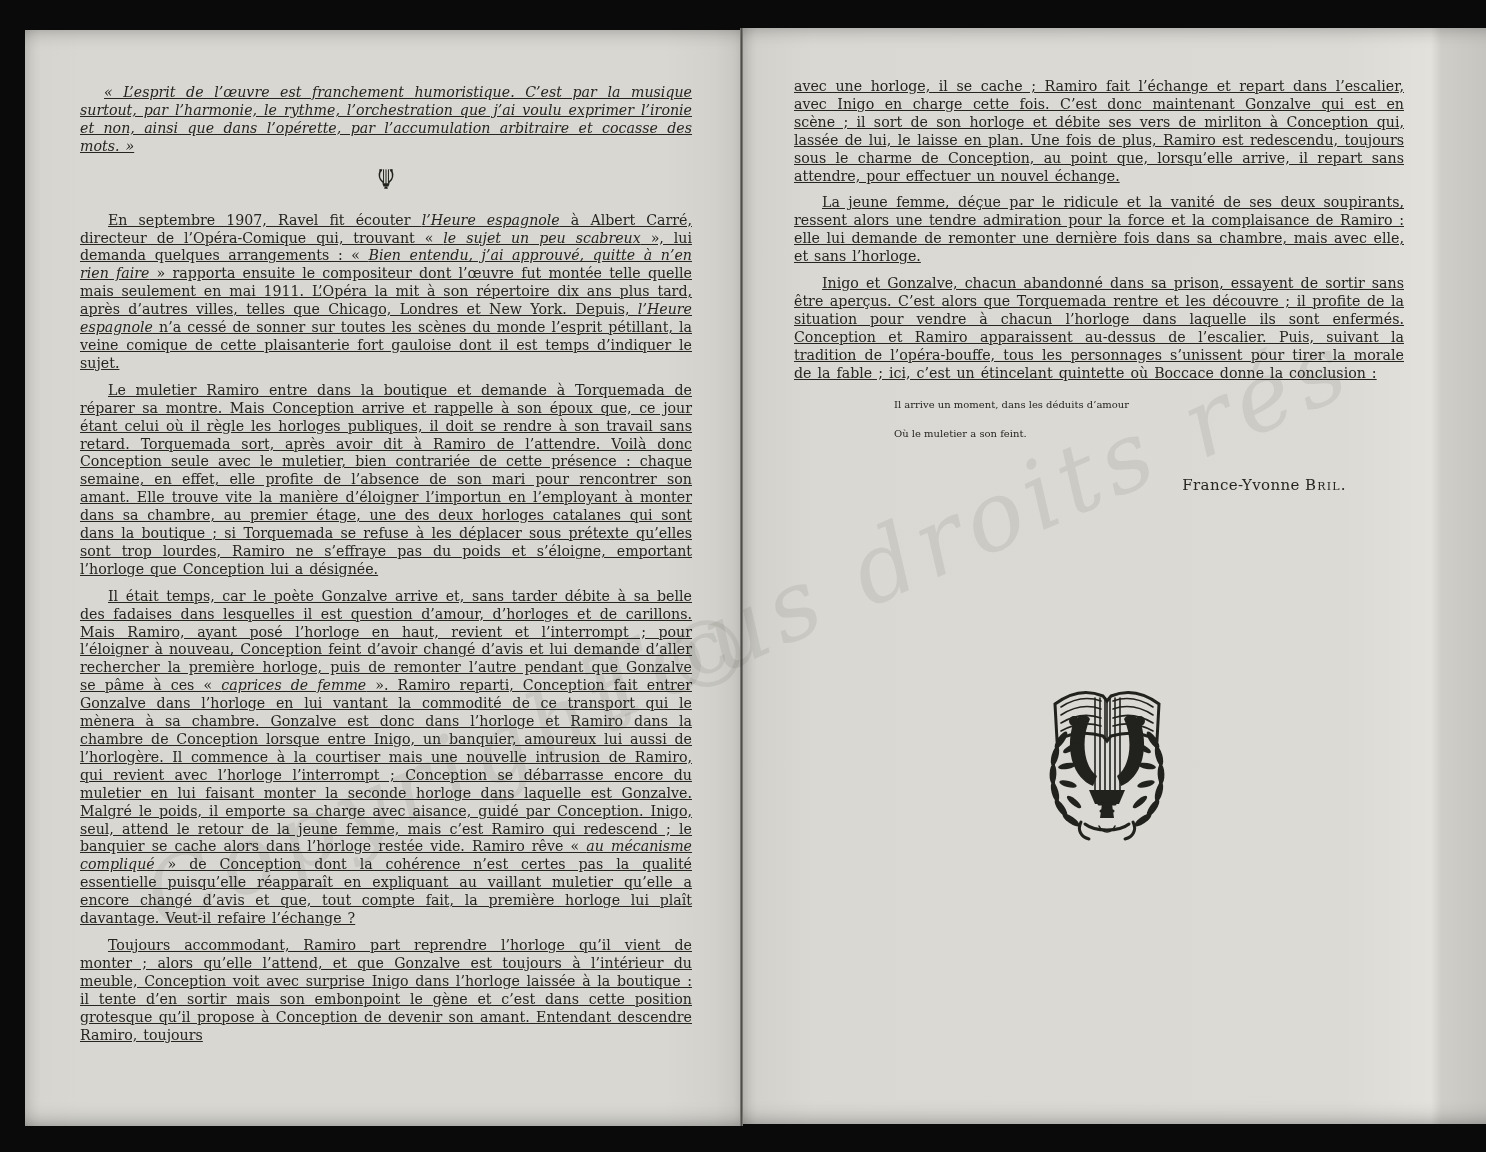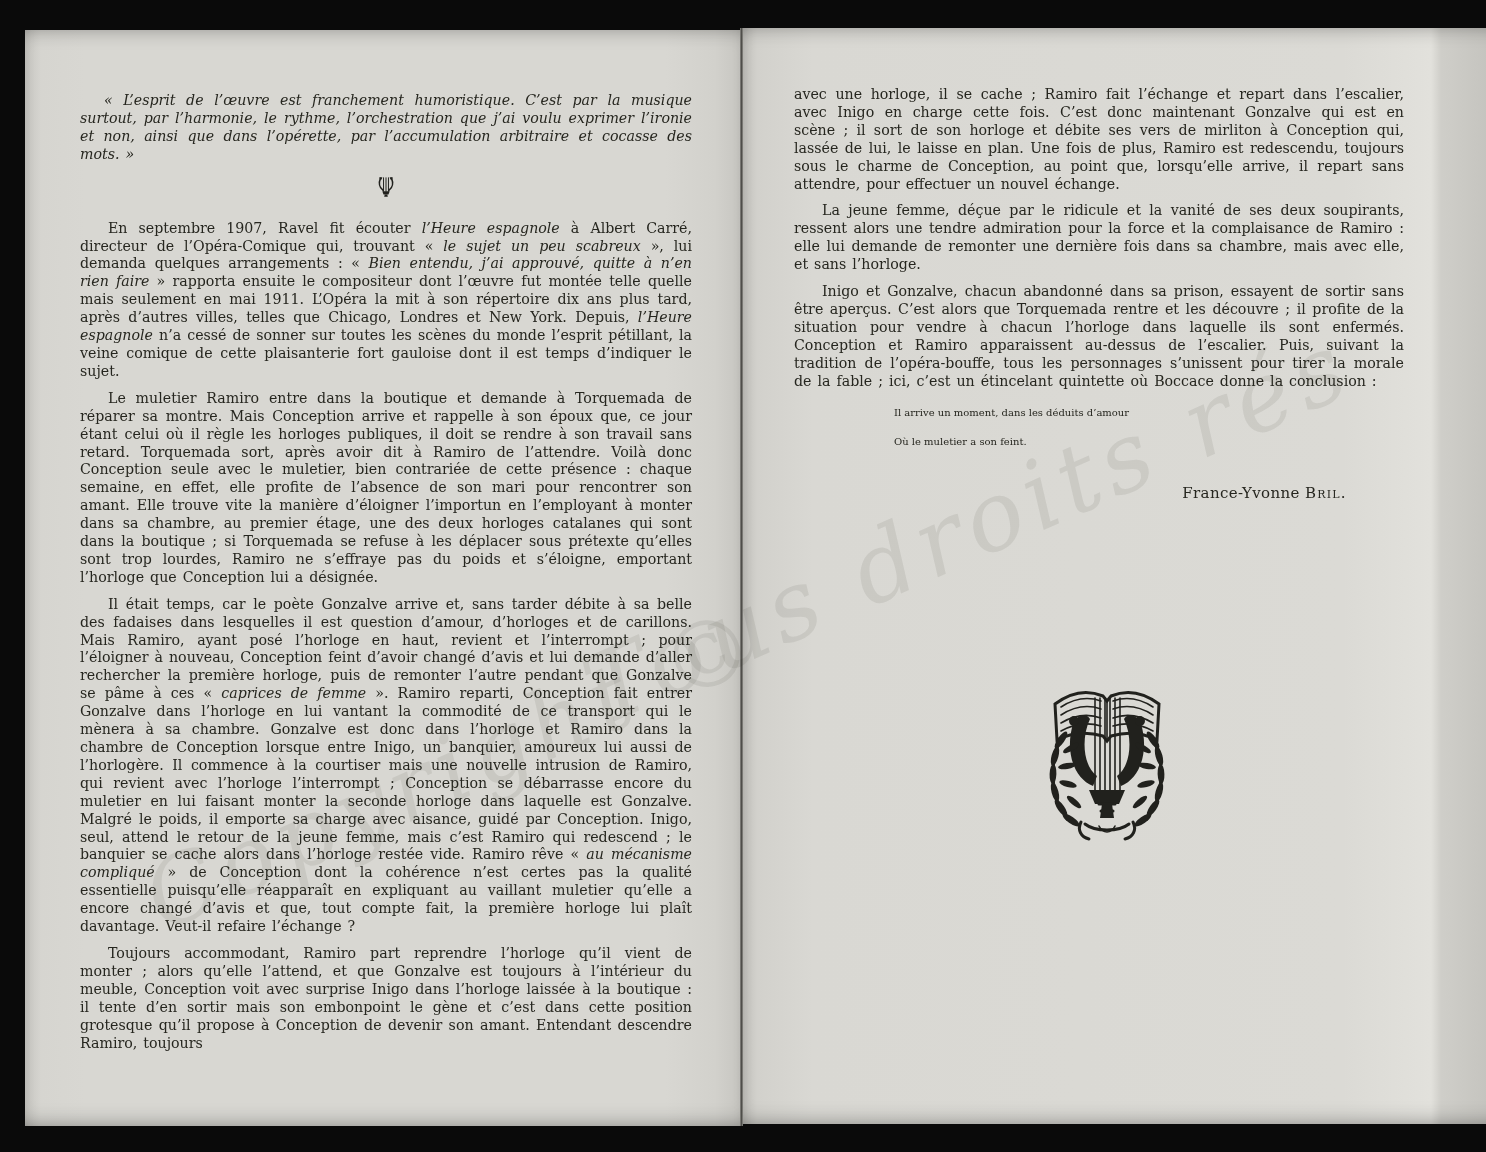--- a/index.html
+++ b/index.html
@@ -21,21 +21,21 @@
   .gutter{
     position:absolute;left:740px;top:28px;width:3px;height:1098px;
     background:linear-gradient(90deg,#8d8c87,#4f4e4a,#8d8c87);
     z-index:3;
   }
   .col{position:absolute;color:#26261f;}
   .col-left{left:55px;top:54px;width:612px;}
   .col-right{left:51px;top:50px;width:610px;}
   p.body{
     font-size:14.2px;line-height:17.9px;text-align:justify;
-    margin:8px 0 9px;text-indent:28px;word-spacing:1.5px;
+    margin:0 0 9px;text-indent:28px;word-spacing:1.5px;text-decoration:underline;
   }
   p.noindent{text-indent:0;}
   .quote{font-style:italic;margin-bottom:2px;word-spacing:3px;}
   .it{font-style:italic;}
   .sup{font-size:9px;vertical-align:super;line-height:0;}
   .fleuron{height:26px;text-align:center;margin:12px 0 18px;}
   .verse{margin:4px 0 0 100px;font-size:10px;line-height:25px;}
   .signature{
     text-align:right;padding-right:58px;margin-top:30px;font-size:15px;letter-spacing:.4px;
   }

